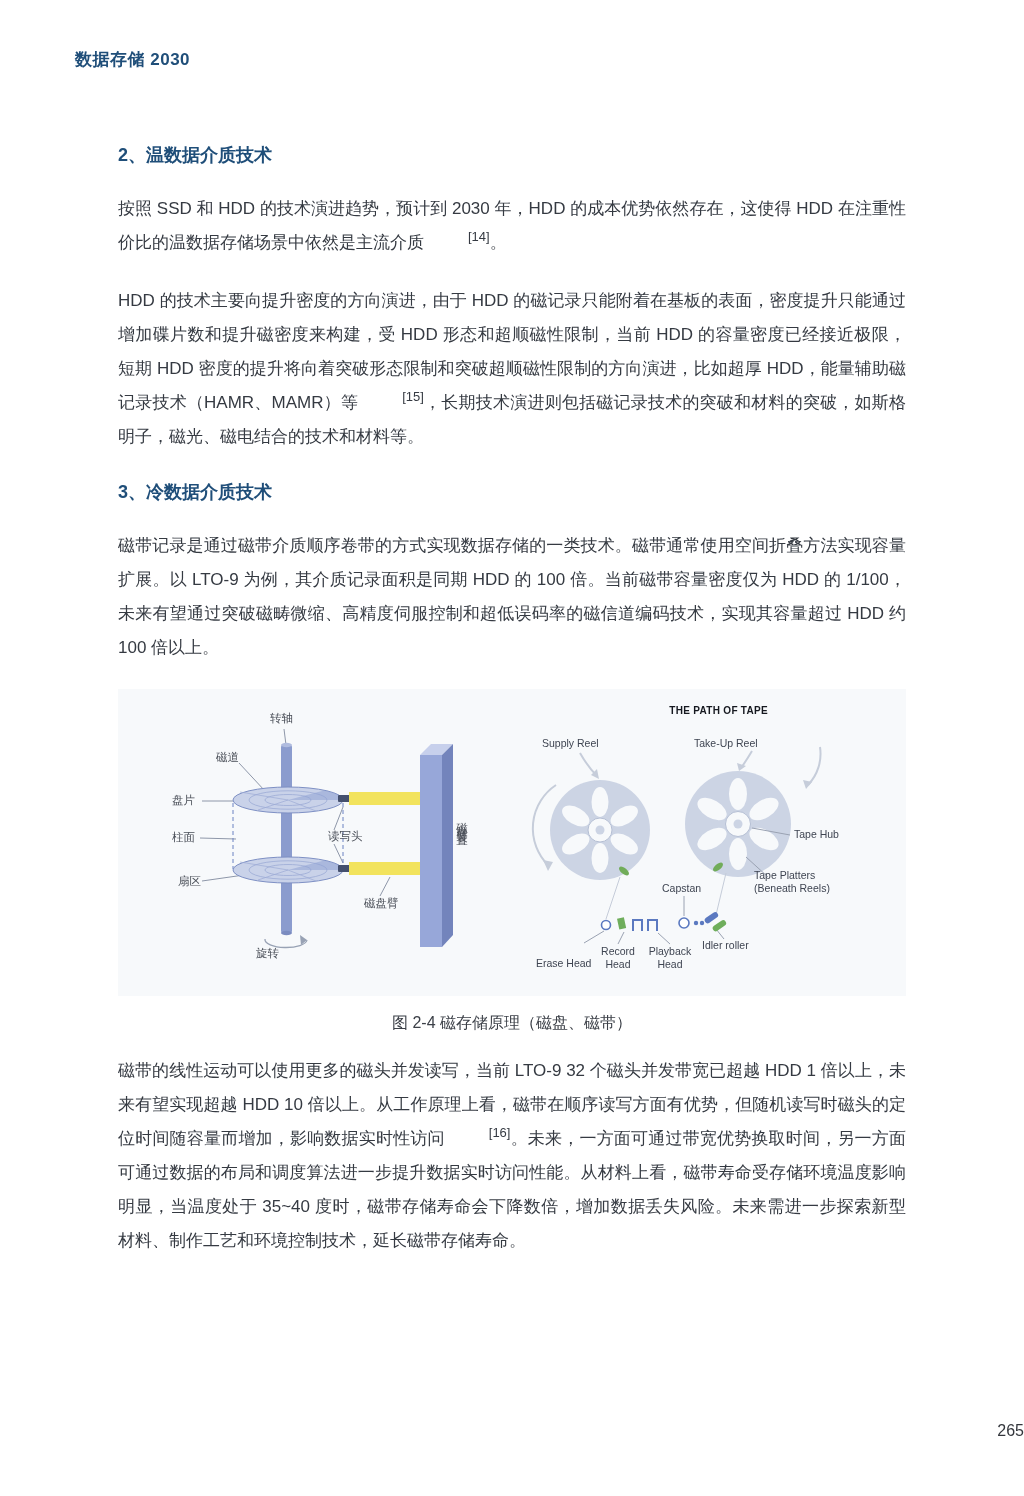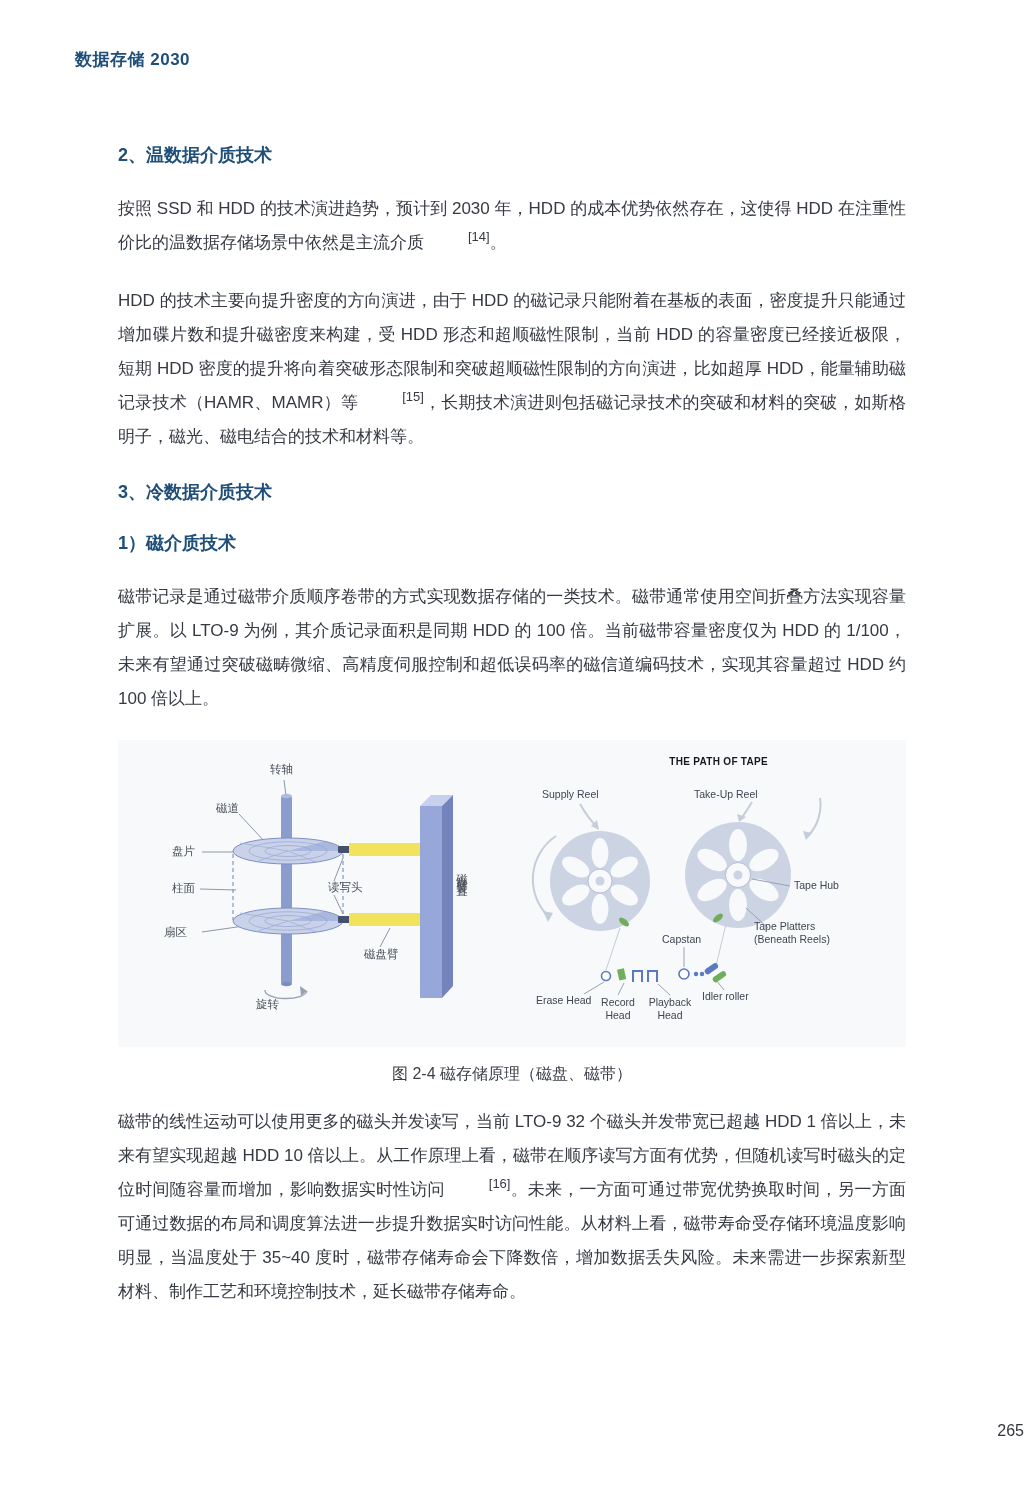--- a/index.html
+++ b/index.html
@@ -68,21 +68,20 @@
 
   <h2>2、温数据介质技术</h2>
 
   <p class="body-p"><span>按照 SSD 和 HDD 的技术演进趋势，预计到 2030 年，HDD 的成本优势依然存在，这使得 HDD 在注重性价比的温数据存储场景中依然是主流介质</span><sup class="ref">[14]</sup><span>。</span></p>
 
   <p class="body-p"><span>HDD 的技术主要向提升密度的方向演进，由于 HDD 的磁记录只能附着在基板的表面，密度提升只能通过增加碟片数和提升磁密度来构建，受 HDD 形态和超顺磁性限制，当前 HDD 的容量密度已经接近极限，短期 HDD 密度的提升将向着突破形态限制和突破超顺磁性限制的方向演进，比如超厚 HDD，能量辅助磁记录技术（HAMR、MAMR）等</span><sup class="ref">[15]</sup><span>，长期技术演进则包括磁记录技术的突破和材料的突破，如斯格明子，磁光、磁电结合的技术和材料等。</span></p>
 
   <h2>3、冷数据介质技术</h2>
 
 
-  <h3>1）磁介质技术</h3>
 
   <p class="body-p">磁带记录是通过磁带介质顺序卷带的方式实现数据存储的一类技术。磁带通常使用空间折叠方法实现容量扩展。以 LTO-9 为例，其介质记录面积是同期 HDD 的 100 倍。当前磁带容量密度仅为 HDD 的 1/100，未来有望通过突破磁畴微缩、高精度伺服控制和超低误码率的磁信道编码技术，实现其容量超过 HDD 约 100 倍以上。</p>
 
   <figure class="fig">
     <div class="fig-canvas">
       <svg width="788" height="307" viewBox="0 0 788 307">
 
         <g>
 
           <g stroke="#8e97a9" stroke-width="1">
@@ -225,33 +224,33 @@
             <rect x="586" y="226" width="15" height="6" rx="3" fill="#5b79c0" transform="rotate(-35 593 229)"></rect>
             <rect x="594" y="234" width="15" height="6" rx="3" fill="#6fae5c" transform="rotate(-35 601 237)"></rect>
           </g>
         </g>
       </svg>
 
       <span class="lbl zh" style="left:152px;top:22px;">转轴</span>
       <span class="lbl zh" style="left:98px;top:61px;">磁道</span>
       <span class="lbl zh" style="left:54px;top:104px;">盘片</span>
       <span class="lbl zh" style="left:54px;top:141px;">柱面</span>
-      <span class="lbl zh" style="left:46px;top:185px;">扇区</span>
+      <span class="lbl zh" style="left:60px;top:185px;">扇区</span>
       <span class="lbl zh" style="left:138px;top:257px;">旋转</span>
       <span class="lbl zh" style="left:210px;top:140px;">读写头</span>
       <span class="lbl zh" style="left:246px;top:207px;text-align:right;">磁盘臂</span>
       <span class="lbl zh vert" style="left:336px;top:124px;">磁盘臂装置</span>
 
       <span class="tape-title">THE PATH OF TAPE</span>
       <span class="lbl en" style="left:424px;top:48px;">Supply Reel</span>
       <span class="lbl en" style="left:576px;top:48px;">Take-Up Reel</span>
       <span class="lbl en" style="left:676px;top:139px;">Tape Hub</span>
       <span class="lbl en wrap" style="left:636px;top:180px;width:96px;text-align:left;">Tape Platters (Beneath Reels)</span>
       <span class="lbl en" style="left:544px;top:193px;">Capstan</span>
-      <span class="lbl en" style="left:418px;top:254px;">Erase Head</span>
+      <span class="lbl en" style="left:418px;top:268px;">Erase Head</span>
       <span class="lbl en wrap" style="left:478px;top:256px;width:44px;">Record Head</span>
       <span class="lbl en wrap" style="left:524px;top:256px;width:56px;">Playback Head</span>
       <span class="lbl en" style="left:584px;top:250px;">Idler roller</span>
     </div>
     <figcaption class="fig-caption">图 2-4 磁存储原理（磁盘、磁带）</figcaption>
   </figure>
 
   <p class="body-p" style="margin-top:20px;"><span>磁带的线性运动可以使用更多的磁头并发读写，当前 LTO-9 32 个磁头并发带宽已超越 HDD 1 倍以上，未来有望实现超越 HDD 10 倍以上。从工作原理上看，磁带在顺序读写方面有优势，但随机读写时磁头的定位时间随容量而增加，影响数据实时性访问</span><sup class="ref">[16]</sup><span>。未来，一方面可通过带宽优势换取时间，另一方面可通过数据的布局和调度算法进一步提升数据实时访问性能。从材料上看，磁带寿命受存储环境温度影响明显，当温度处于 35~40 度时，磁带存储寿命会下降数倍，增加数据丢失风险。未来需进一步探索新型材料、制作工艺和环境控制技术，延长磁带存储寿命。</span></p>
 
 </div>

